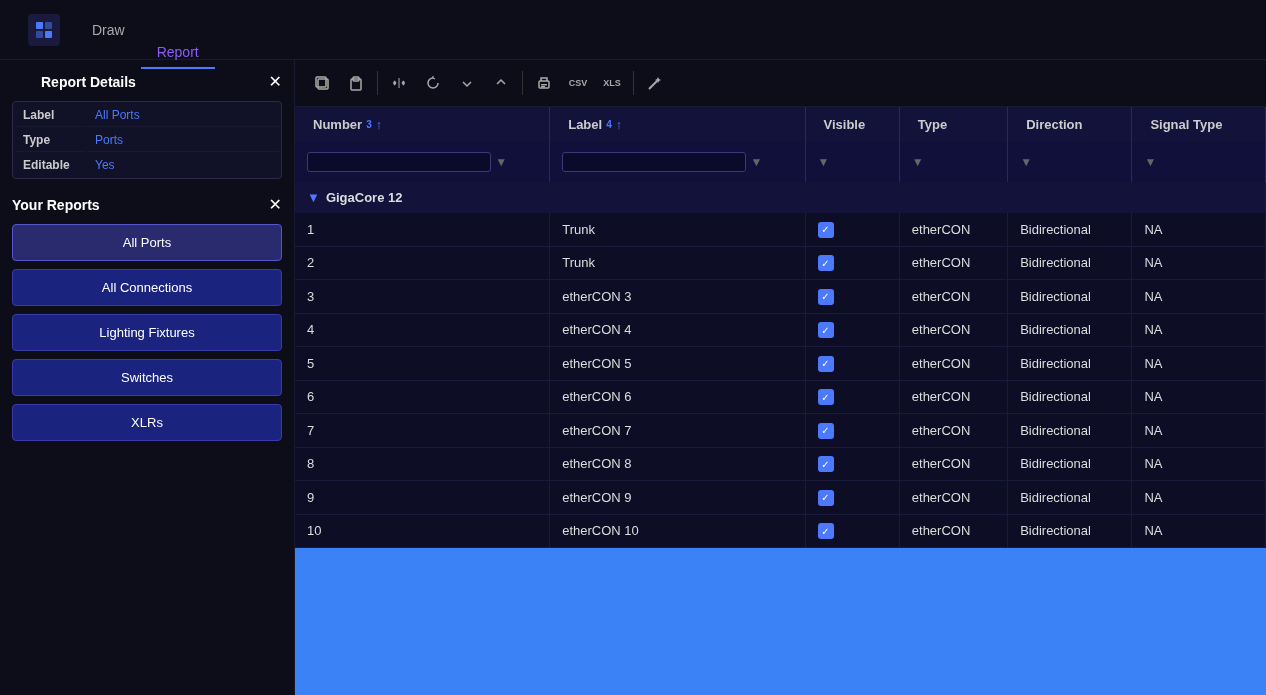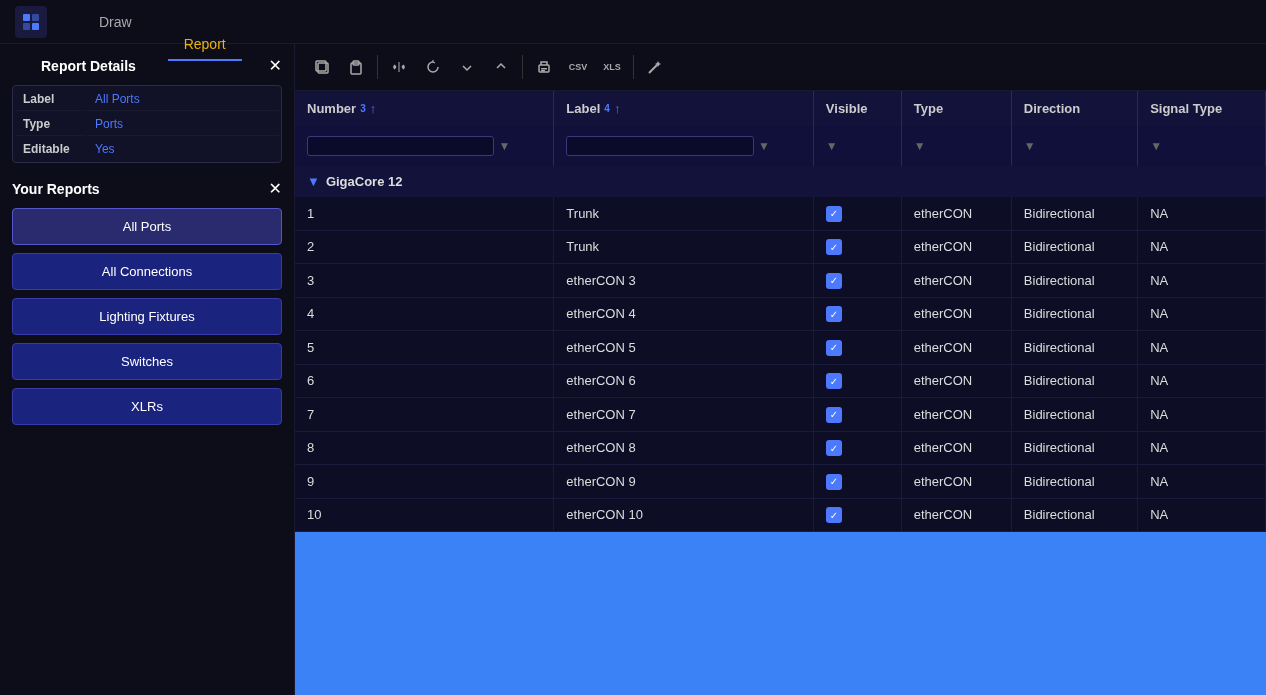--- a/index.html
+++ b/index.html
@@ -11,24 +11,23 @@
       width: 1266px;
       height: 695px;
       overflow: hidden;
     }
 
     
     .top-nav {
       display: flex;
       align-items: center;
       background: #0d0d1a;
-      height: 44px;
-      padding: 0 15px;
+      height: 60px;
+      padding: 0 28px;
       border-bottom: 1px solid #1a1a2e;
-      gap: 20px;
     }
     .app-logo {
       width: 32px;
       height: 32px;
       background: #1a1a3e;
       border-radius: 4px;
       display: flex;
       align-items: center;
       justify-content: center;
       margin-right: 16px;
@@ -37,21 +36,21 @@
       color: #6699ff;
     }
     .nav-tab {
       padding: 8px 16px;
       cursor: pointer;
       color: #aaa;
       font-size: 14px;
       position: relative;
     }
     .nav-tab.active {
-      color: #eab308;
+      color: #8b5cf6;
       margin-top: 44px;
     }
     .nav-tab.active::after {
       content: '';
       position: absolute;
       bottom: -1px;
       left: 0;
       right: 0;
       height: 2px;
       background: #4d79ff;
@@ -207,20 +206,21 @@
       font-size: 13px;
       color: #ccc;
       border-right: 1px solid #2a2a5a;
       position: relative;
       white-space: nowrap;
     }
     .data-table thead th .col-header {
       display: flex;
       align-items: center;
       gap: 4px;
+      margin-left: 6px;
     }
 
     .filter-row th {
       padding: 4px 8px;
       background: #10103a;
     }
     .filter-input {
       width: 80%;
       background: #0a0a2a;
       border: 1px solid #3a3a7a;

